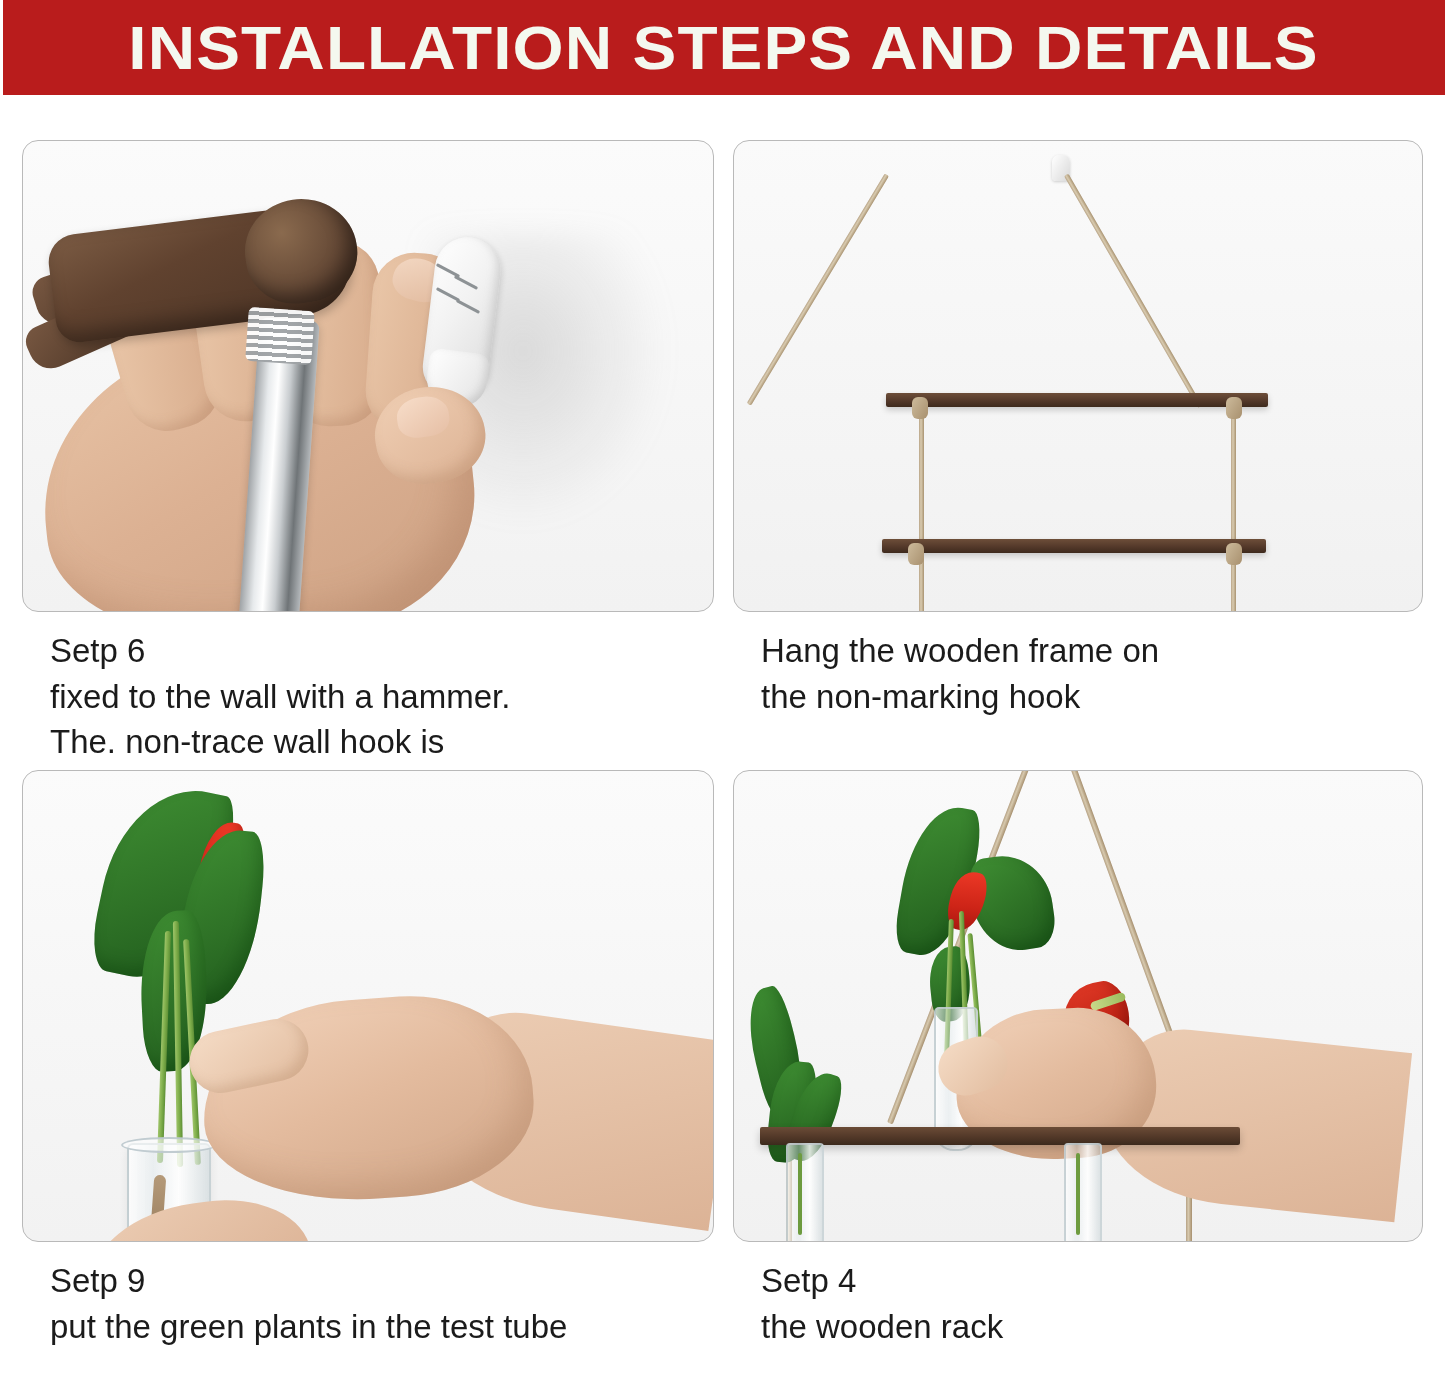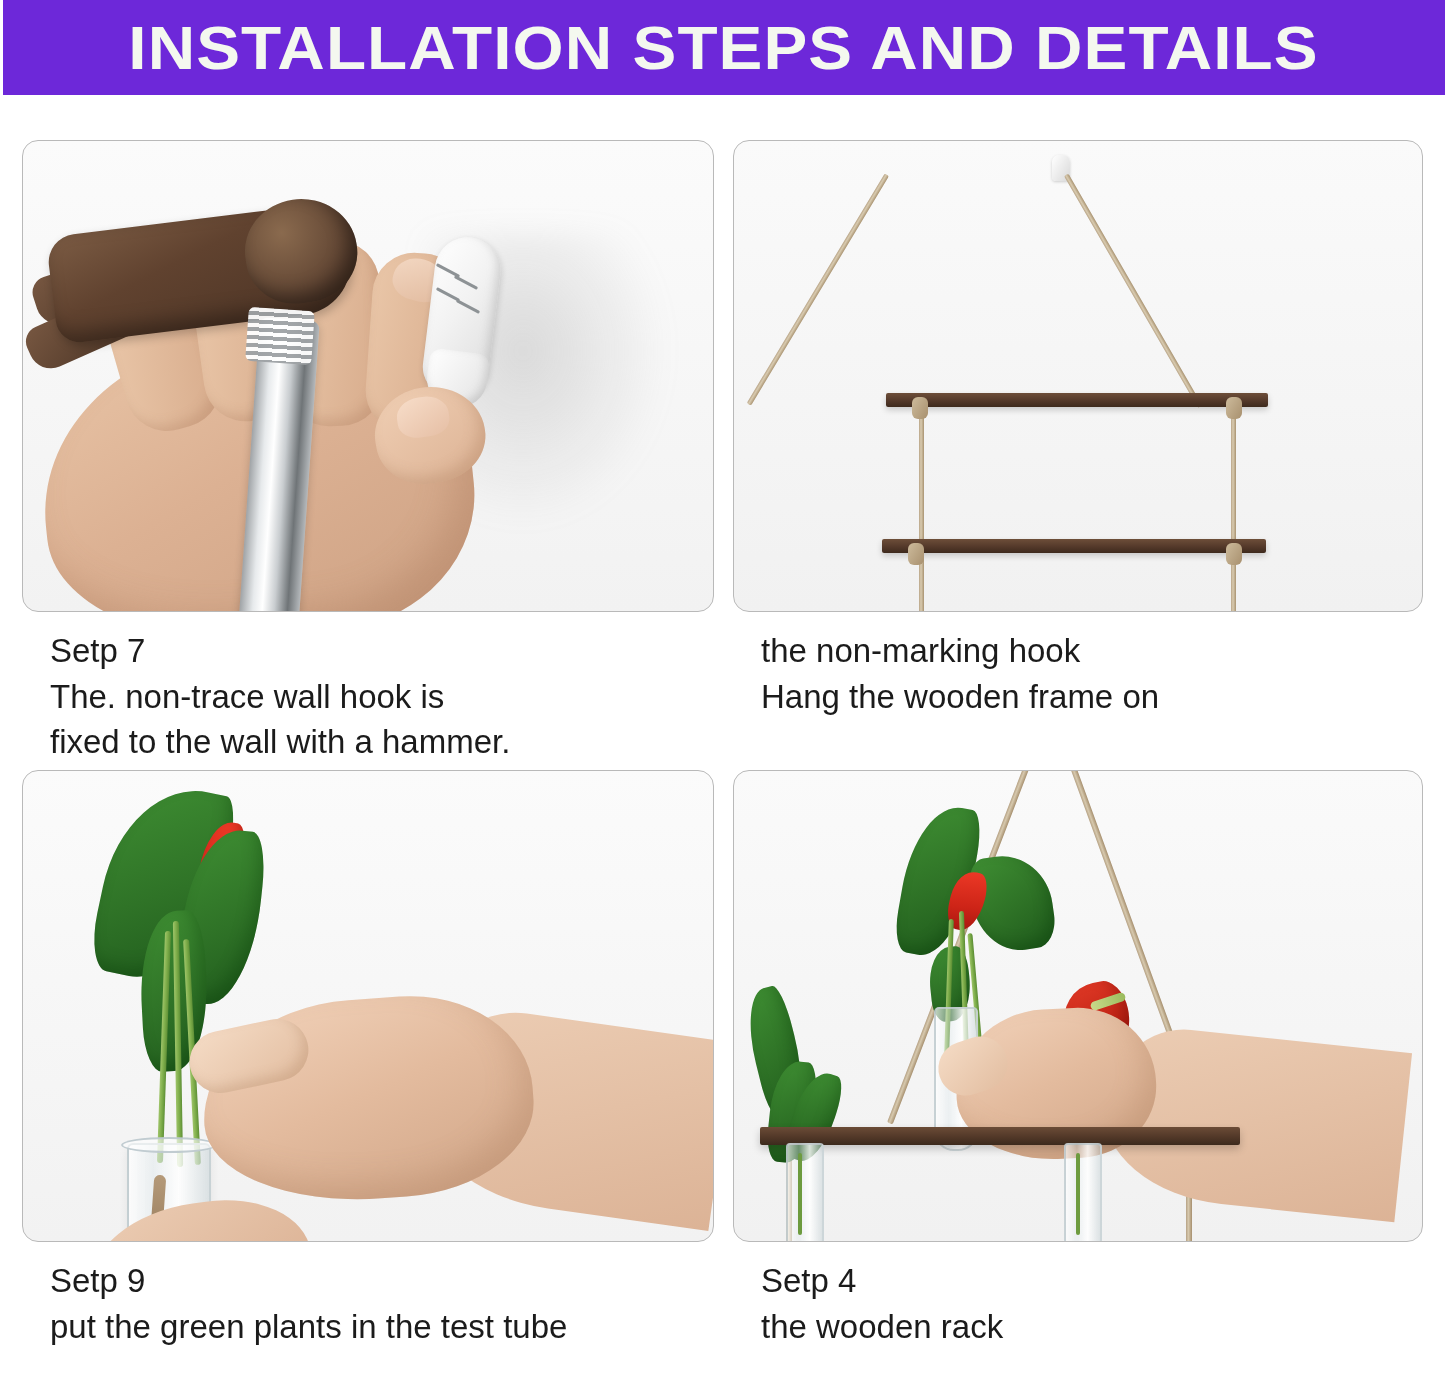--- a/index.html
+++ b/index.html
@@ -7,21 +7,21 @@
   body{
     width:1445px;height:1389px;
     background:#ffffff;
     font-family:"Liberation Sans","DejaVu Sans",sans-serif;
     overflow:hidden;
     position:relative;
   }
   
   .banner{
     position:absolute;left:3px;top:0;width:1442px;height:95px;
-    background:#6d28d9;
+    background:#b91c1c;
     display:flex;align-items:center;justify-content:center;
     box-sizing:border-box;
   }
   .banner-title{
     color:#f4f8ef;
     font-size:62px;
     font-weight:700;
     letter-spacing:1px;
     white-space:nowrap;
     transform:scaleX(1.06);
@@ -395,43 +395,43 @@
       <div class="hook-body"></div>
       <div class="hook-lip"></div>
       <div class="pin pin1"></div>
       <div class="pin pin2"></div>
       <div class="pin pin3"></div>
       <div class="pin pin4"></div>
       <div class="hold-finger"></div>
       <div class="hold-nail"></div>
     </div>
     <div class="caption">
-      <span class="lbl">Setp 7</span>
+      <span class="lbl">Setp 6</span>
+      <span class="lbl">fixed to the wall with a hammer.</span>
       <span class="lbl">The. non-trace wall hook is</span>
-      <span class="lbl">fixed to the wall with a hammer.</span>
     </div>
   </div>
 
   <div class="step step-2">
     <div class="photo p2">
       <div class="hook-wall"></div>
       <div class="rope rope-l"></div>
       <div class="rope rope-r"></div>
       <div class="rope rope-vl"></div>
       <div class="rope rope-vr"></div>
       <div class="shelf shelf-top"></div>
       <div class="shelf shelf-bottom"></div>
       <div class="knot k1"></div>
       <div class="knot k2"></div>
       <div class="knot k3"></div>
       <div class="knot k4"></div>
     </div>
     <div class="caption">
+      <span class="lbl">Hang the wooden frame on</span>
       <span class="lbl">the non-marking hook</span>
-      <span class="lbl">Hang the wooden frame on</span>
     </div>
   </div>
 
   <div class="step step-3">
     <div class="photo p3">
       <div class="leaf leaf-a"></div>
       <div class="flower"></div>
       <div class="leaf leaf-b"></div>
       <div class="leaf leaf-c"></div>
       <div class="stem st1"></div>

